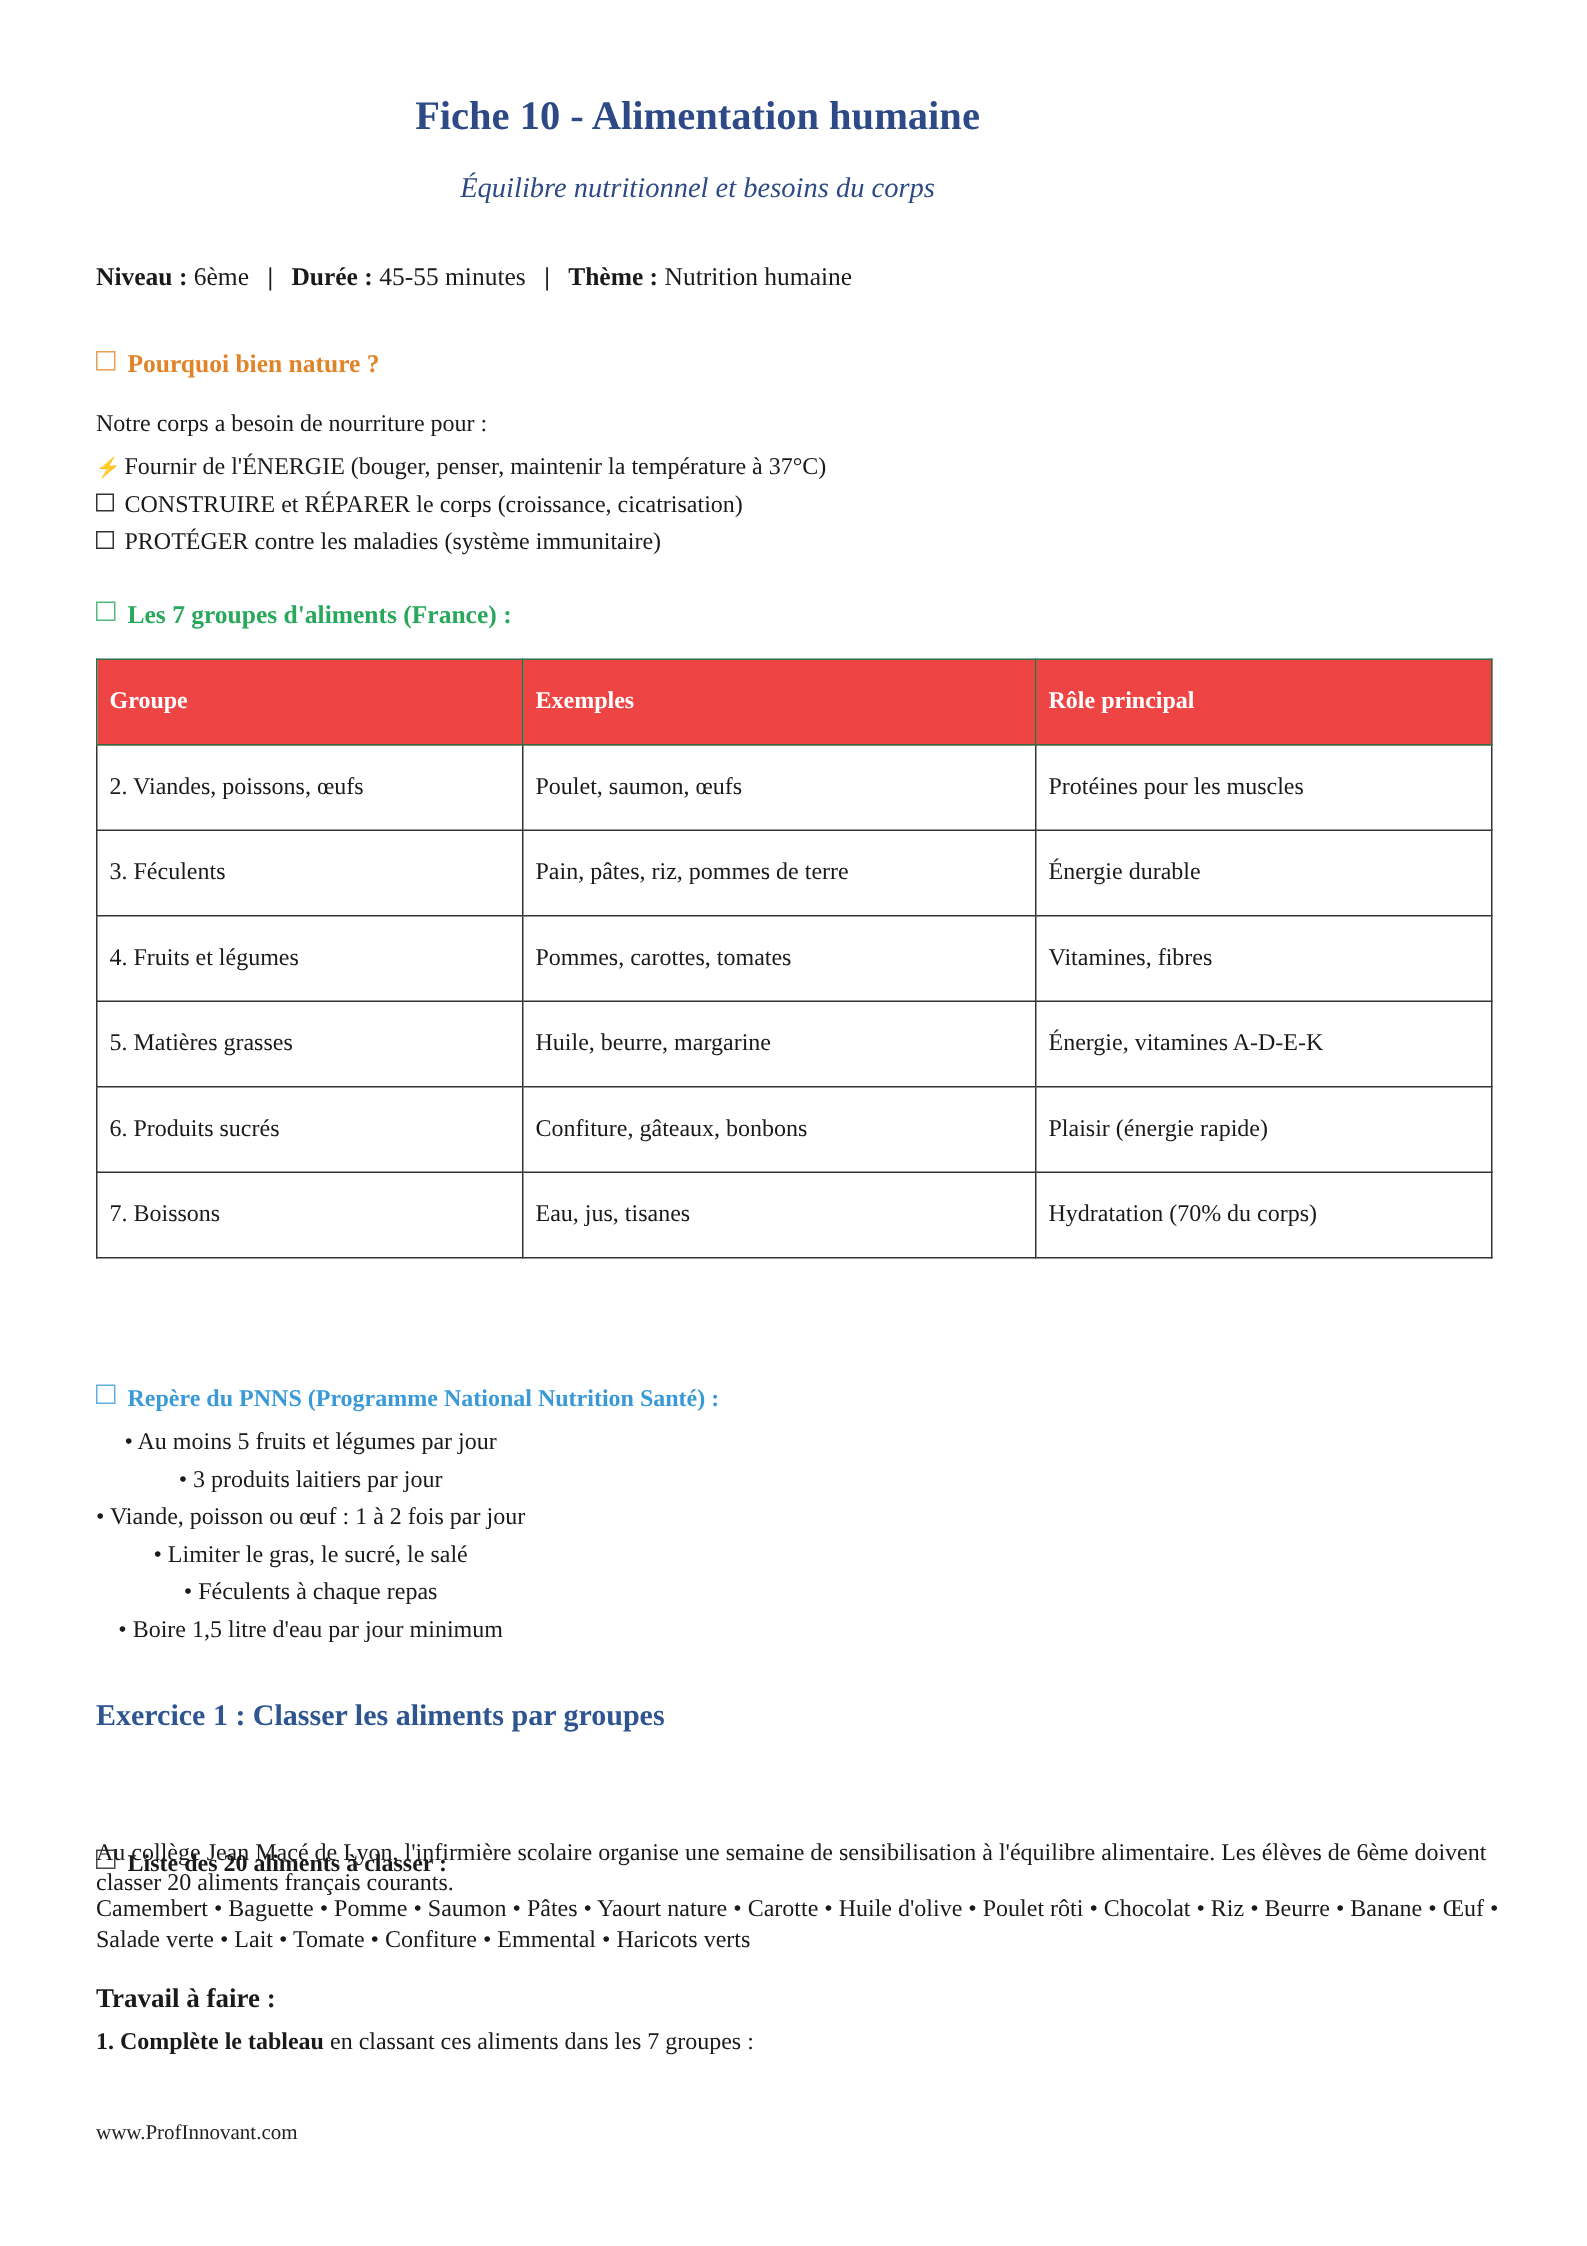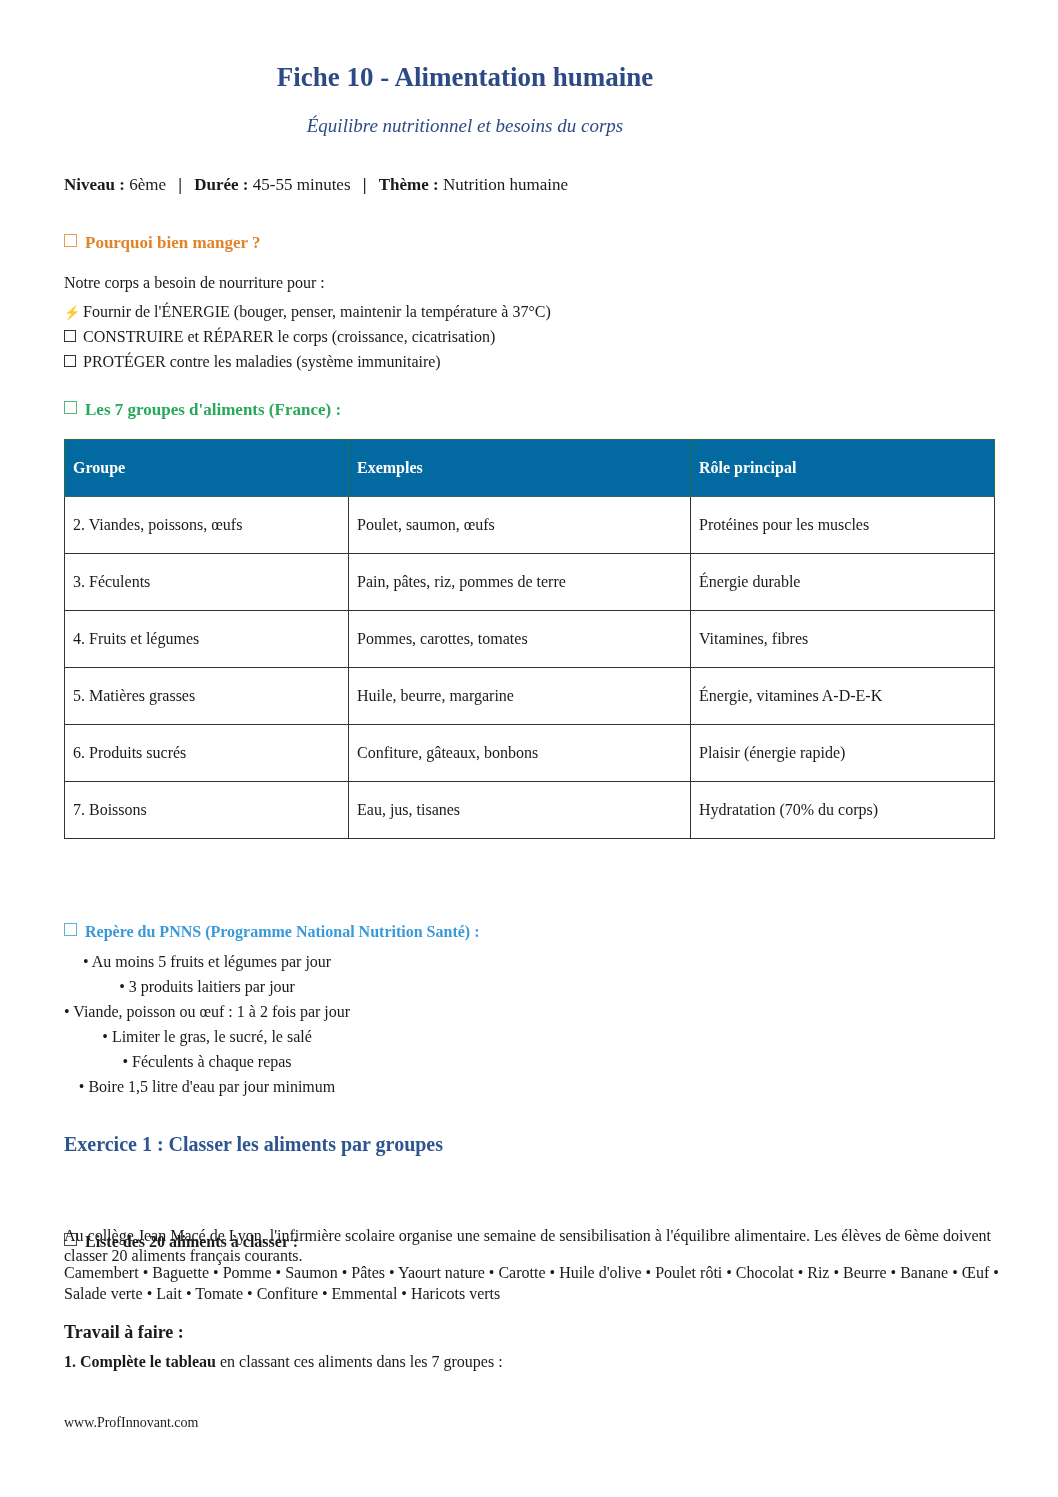--- a/index.html
+++ b/index.html
@@ -12,21 +12,21 @@
   .meta .sep { font-weight: bold; margin: 0 8px; }
   .h-orange { position: absolute; top: 233px; left: 0; font-size: 17px; font-weight: bold; color: #e0842a; }
   .h-green { position: absolute; top: 400px; left: 0; font-size: 17px; font-weight: bold; color: #27a85b; }
   .h-blue { position: absolute; top: 923px; left: 0; font-size: 16px; font-weight: bold; color: #3a9ad8; text-align: right; }
   .box-glyph { display: inline-block; width: 11px; height: 11px; border: 1px solid currentColor; margin-right: 8px; vertical-align: 1px; opacity: 0.8; }
   .p { position: absolute; left: 0; font-size: 16px; line-height: 20px; }
   .need { position: absolute; left: 0; font-size: 16px; white-space: nowrap; }
   .need .ic { display: inline-block; width: 12px; margin-right: 7px; text-align: center; font-size: 13px; }
   .need .sq { display: inline-block; width: 10px; height: 10px; border: 1px solid #333; margin-right: 7px; vertical-align: 0px; }
   table.groups { position: absolute; top: 439px; left: 0; width: 931px; border-collapse: collapse; font-size: 16px; }
-  table.groups th { background: #0369a1; color: #ffffff; text-align: left; font-weight: bold; height: 56px; padding: 0 8px; border: 1px solid #2b6d45; }
+  table.groups th { background: #ef4444; color: #ffffff; text-align: left; font-weight: bold; height: 56px; padding: 0 8px; border: 1px solid #2b6d45; }
   table.groups td { height: 56px; padding: 0 8px; border: 1px solid #333333; vertical-align: middle; }
   table.groups col.c1 { width: 284px; }
   table.groups col.c2 { width: 342px; }
   .bullets { position: absolute; top: 952px; left: 0; font-size: 16px; text-align: center; }
   .bullets div { height: 25px; line-height: 20px; }
   .ex-title { position: absolute; top: 1133px; left: 0; font-size: 20px; font-weight: bold; color: #2e5590; }
   .ex-text { position: absolute; top: 1226px; left: 0; width: 931px; font-size: 16px; line-height: 20px; }
   .list-h { position: absolute; top: 1233px; left: 0; font-size: 16px; font-weight: bold; }
   .foods { position: absolute; top: 1262px; left: 0; width: 940px; font-size: 16px; line-height: 21px; }
   .work-h { position: absolute; top: 1322px; left: 0; font-size: 18px; font-weight: bold; }
@@ -46,21 +46,21 @@
     <span>6ème</span>
     <span class="sep">|</span>
     <b>Durée :</b>
     <span>45-55 minutes</span>
     <span class="sep">|</span>
     <b>Thème :</b>
     <span>Nutrition humaine</span>
   </div>
 
   <div class="h-orange">
-    <span class="box-glyph"></span><span>Pourquoi bien manger ?</span>
+    <span class="box-glyph"></span><span>Pourquoi bien nature ?</span>
   </div>
   <div class="p" style="top:273px;">Notre corps a besoin de nourriture pour :</div>
   <div class="need" style="top:303px;">
     <span class="ic">⚡</span><span>Fournir de l'ÉNERGIE (bouger, penser, maintenir la température à 37°C)</span>
   </div>
   <div class="need" style="top:328px;">
     <span class="sq"></span><span>CONSTRUIRE et RÉPARER le corps (croissance, cicatrisation)</span>
   </div>
   <div class="need" style="top:353px;">
     <span class="sq"></span><span>PROTÉGER contre les maladies (système immunitaire)</span>

